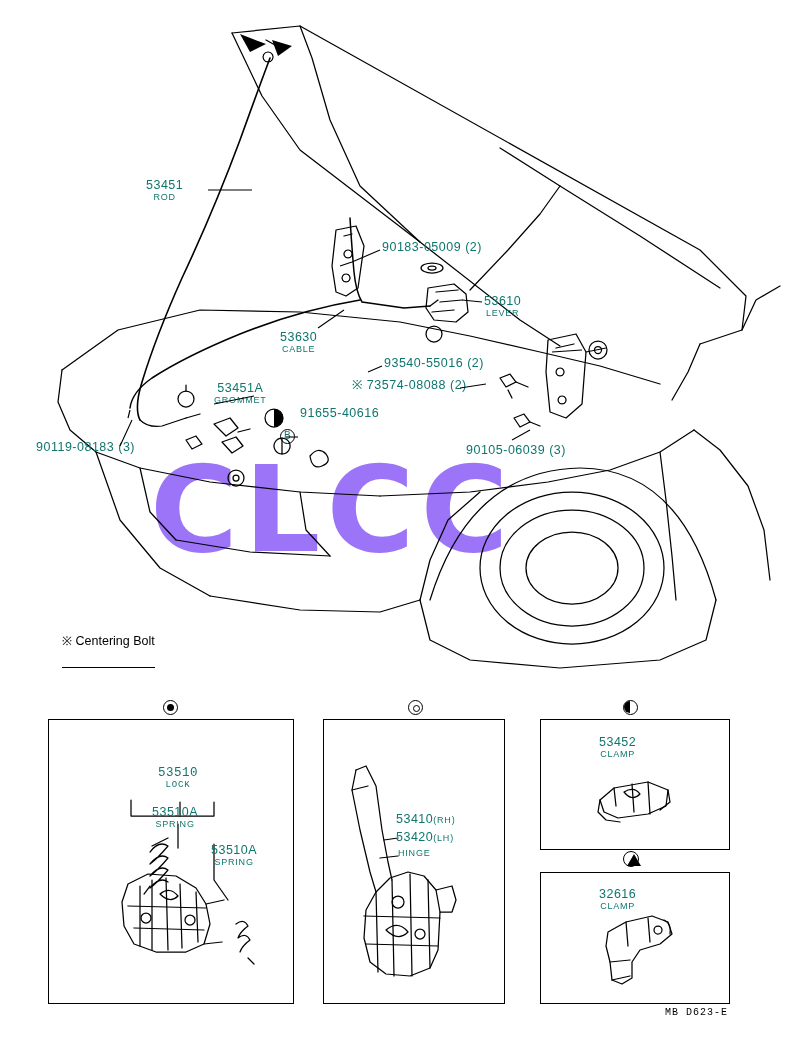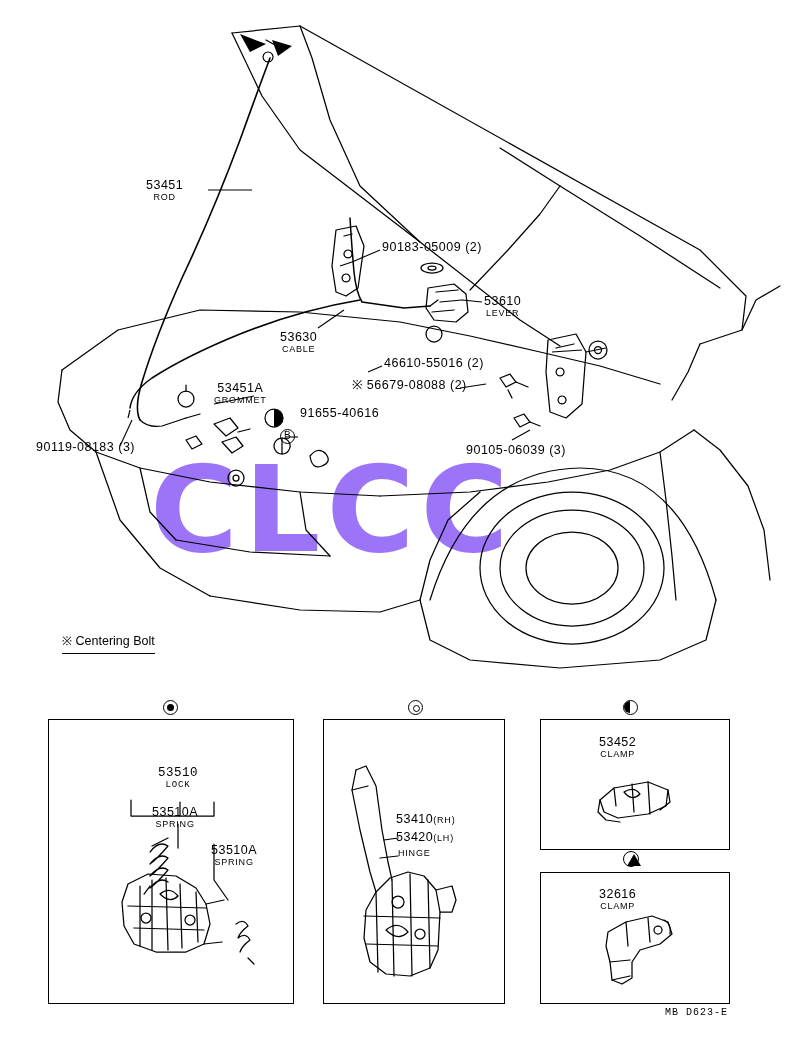--- a/index.html
+++ b/index.html
@@ -26,21 +26,21 @@
     left: 0; top: 0;
     width: 800px;
     height: 1046px;
   }
   .lbl {
     position: absolute;
     font-family: "Liberation Sans", sans-serif;
     font-size: 12.5px;
     letter-spacing: 0.4px;
     white-space: nowrap;
-    color: #000000;
+    color: #0f766e;
   }
   .lbl .sub {
     display: block;
     font-size: 9px;
     letter-spacing: 0.8px;
     text-align: center;
   }
   .lbl.center { text-align: center; }
   .tiny { font-size: 9px; letter-spacing: .8px; }
   .watermark {
@@ -55,21 +55,21 @@
     opacity: .85;
     pointer-events: none;
     user-select: none;
   }
   .legend {
     position: absolute;
     left: 62px;
     top: 632px;
     font-size: 12.5px;
     border-bottom: 1px solid #000;
-    padding-bottom: 4px;
+    padding-bottom: 18px;
   }
   .legend .mk { font-size: 12px; }
   .panel {
     position: absolute;
     border: 1.4px solid #000;
     box-sizing: border-box;
     background: transparent;
   }
   .code {
     font-size: 12.5px;
@@ -241,26 +241,26 @@
     <span class="code">53610</span>
     <span class="sub">LEVER</span>
   </div>
 
   <div class="lbl center" style="left:280px; top:330px;">
     <span class="code">53630</span>
     <span class="sub">CABLE</span>
   </div>
 
   <div class="lbl" style="left:384px; top:356px;">
-    <span class="code">46610-55016 (2)</span>
+    <span class="code">93540-55016 (2)</span>
   </div>
 
   <div class="lbl" style="left:352px; top:376px;">
     <span class="code">※</span>
-    <span class="code">56679-08088 (2)</span>
+    <span class="code">73574-08088 (2)</span>
   </div>
 
   <div class="lbl center" style="left:214px; top:381px;">
     <span class="code">53451A</span>
     <span class="sub">GROMMET</span>
   </div>
 
   <div class="lbl" style="left:36px; top:440px;">
     <span class="code">90119-08183 (3)</span>
   </div>

